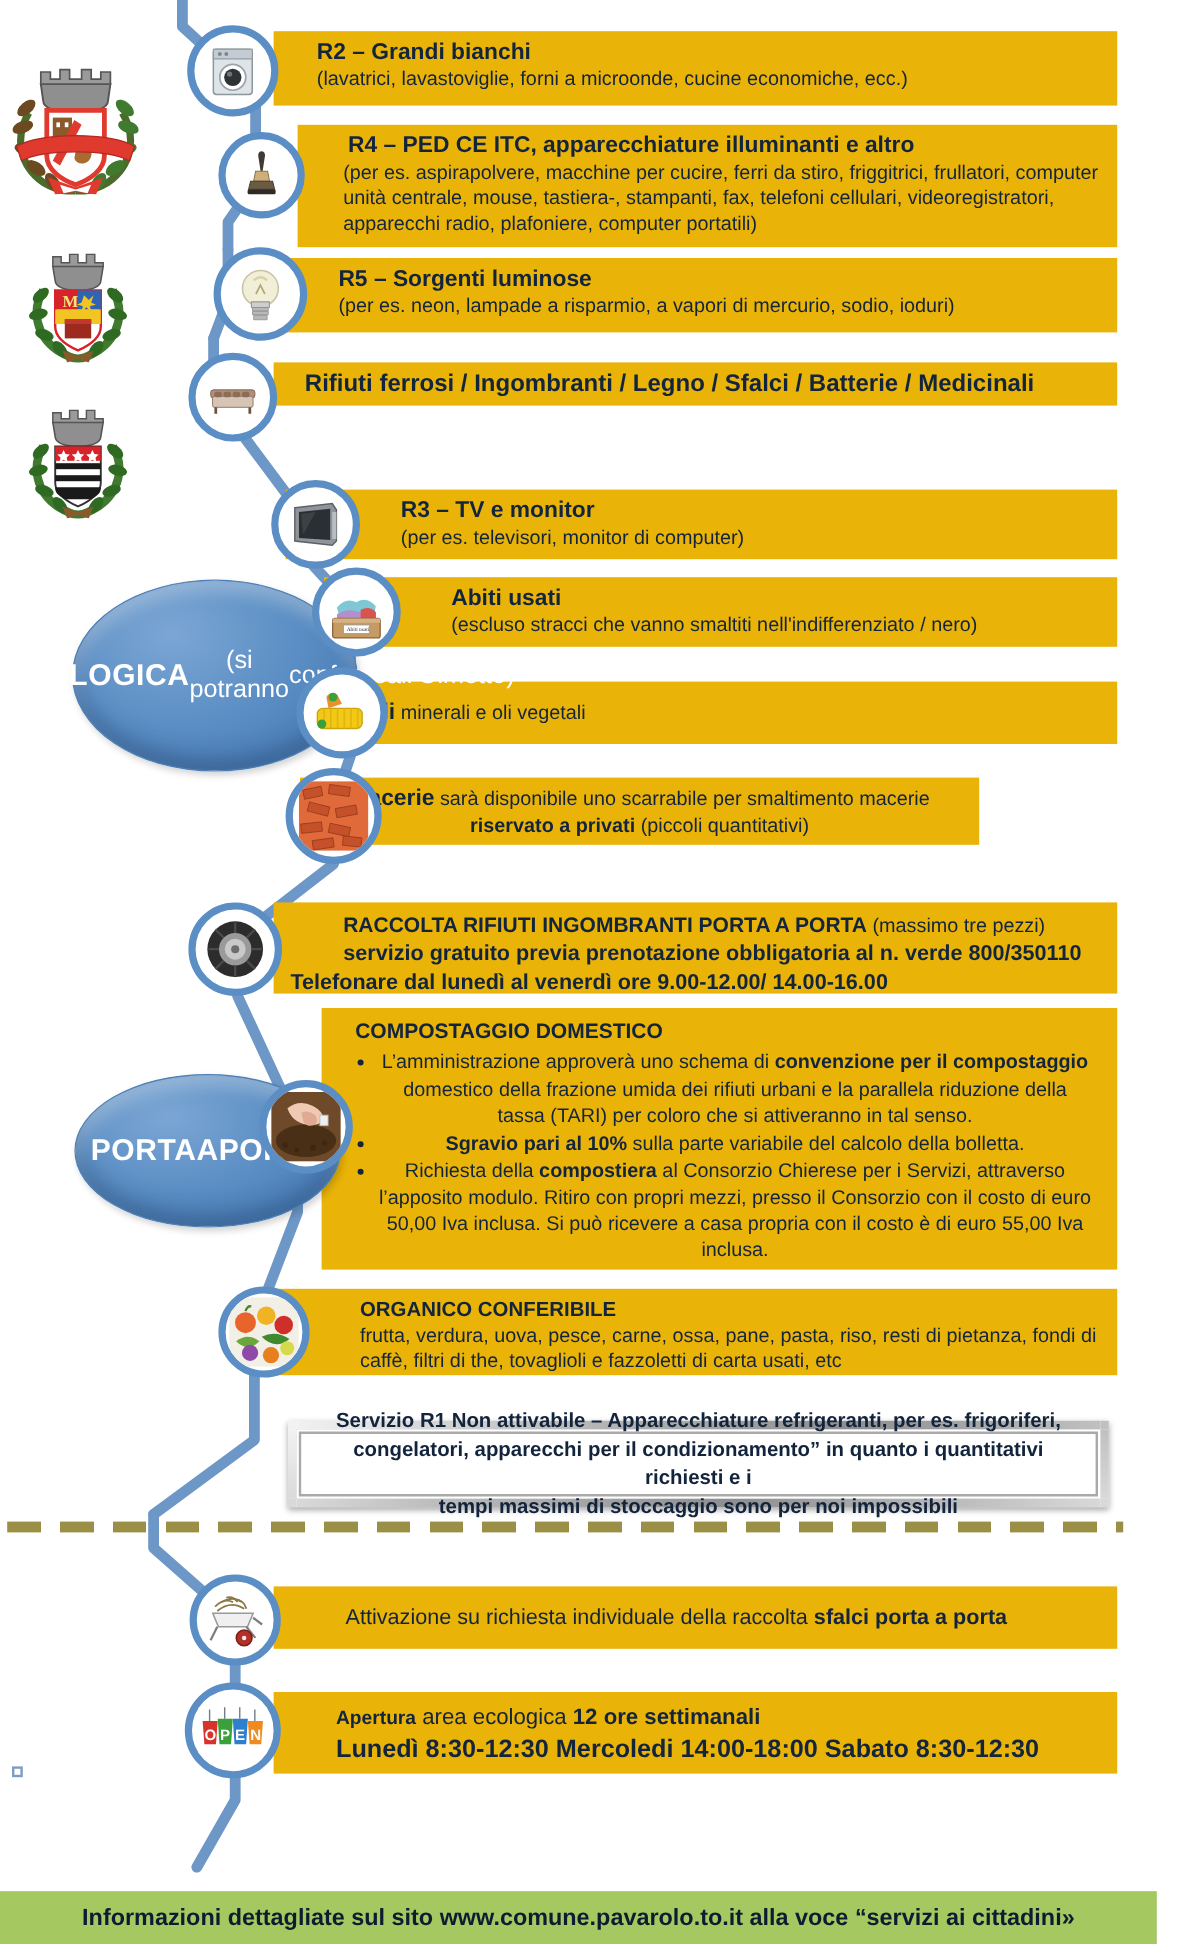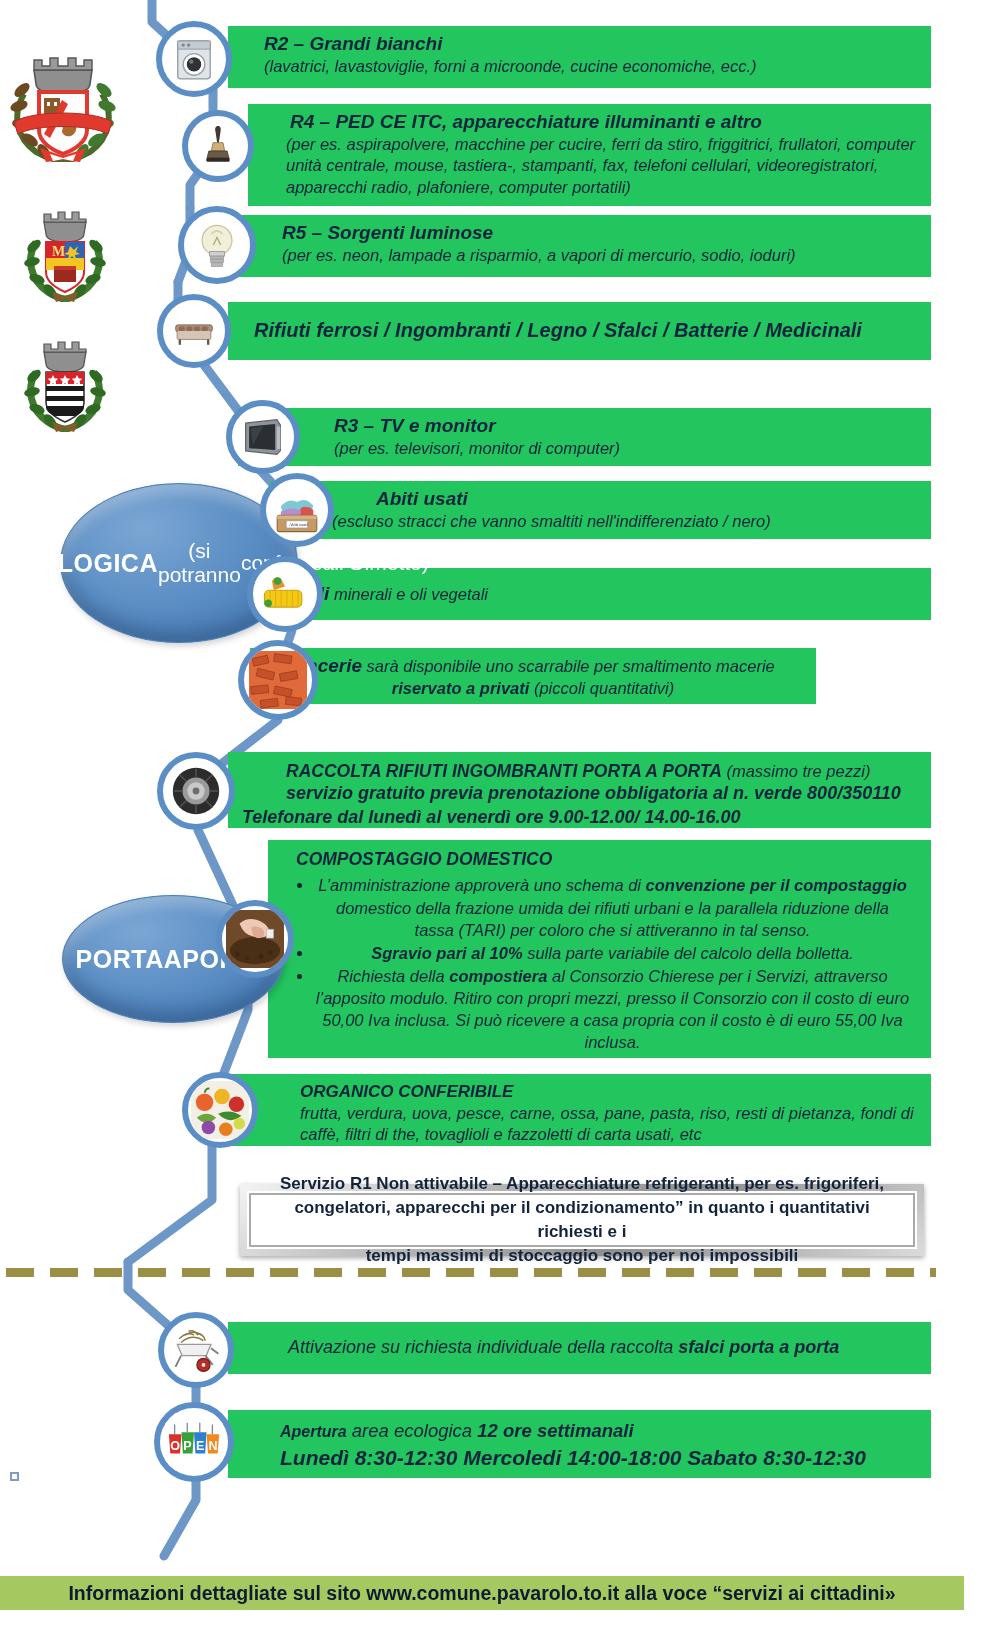--- a/index.html
+++ b/index.html
@@ -10,25 +10,24 @@
     color:#1b2f4e;
   }
   .stage { position:absolute; inset:0; }
 
   
   .spine { position:absolute; left:0; top:0; width:996px; height:1626px; pointer-events:none; }
 
   
   .bar {
     position:absolute;
-    background:#22c55e;
+    background:#eab308;
     color:#13243d;
     padding:6px 14px;
     line-height:1.28;
-    font-style:italic;
   }
   .bar .t1 { font-size:19px; font-weight:bold; }
   .bar .t2 { font-size:16.5px; font-weight:normal; }
   .bar .t2b { font-size:16.5px; font-weight:bold; }
   .bar .tbig { font-size:20px; font-weight:bold; }
   .bar.ctr { text-align:center; }
 
   
   .bub {
     position:absolute; border-radius:50%;
@@ -260,21 +259,21 @@
   <div class="bub" style="left:178px; top:206px; width:78px; height:78px;">
     <svg viewBox="0 0 60 60" width="56" height="56">
       <circle cx="30" cy="25" r="16" fill="#f2efd9" stroke="#c9c3a3" stroke-width="1.4"></circle>
       <path d="M22,37 h16 v5 h-16 Z" fill="#cfcfcf" stroke="#9a9a9a" stroke-width="1"></path>
       <path d="M23,42 h14 v3 h-14 Z M23,45.5 h14 v3 h-14 Z M24,49 h12 v4 h-12 Z" fill="#b8b8b8" stroke="#8d8d8d" stroke-width=".7"></path>
       <path d="M24,18 q6,-6 12,0" fill="none" stroke="#d9d1a8" stroke-width="2"></path>
       <path d="M26,30 l4,-8 l4,8" fill="none" stroke="#b0a878" stroke-width="1.5"></path>
     </svg>
   </div>
 
-  <div class="bar" style="left:228px; top:302px; width:703px; height:58px; display:flex; align-items:center;">
+  <div class="bar" style="left:228px; top:302px; width:703px; height:36px; display:flex; ">
     <div class="tbig" style="margin-left:12px;">Rifiuti ferrosi / Ingombranti / Legno / Sfalci / Batterie / Medicinali</div>
   </div>
   <div class="bub" style="left:157px; top:294px; width:74px; height:74px;">
     <svg viewBox="0 0 60 60" width="56" height="46">
       <rect x="6" y="22" width="48" height="9" rx="3" fill="#b08e79" stroke="#7d5f4c" stroke-width="1"></rect>
       <rect x="8" y="29" width="44" height="12" rx="2" fill="#d6c4b4" stroke="#8b7464" stroke-width="1"></rect>
       <g fill="#8c6d58">
         <rect x="10" y="24" width="8" height="6" rx="2"></rect>
           <rect x="20" y="24" width="8" height="6" rx="2"></rect>
         <rect x="30" y="24" width="8" height="6" rx="2"></rect>
@@ -293,21 +292,21 @@
     <svg viewBox="0 0 60 60" width="52" height="52">
       <path d="M10,14 L46,10 L50,16 L50,46 L46,50 L10,46 Z" fill="#8e9499" stroke="#5d6267" stroke-width="1.4"></path>
       <path d="M14,18 L44,15 L44,45 L14,43 Z" fill="#2b2f33"></path>
       <path d="M16,20 L30,18 L18,40 Z" fill="#43484d" opacity=".7"></path>
       <rect x="46" y="18" width="4" height="26" fill="#b9bec2"></rect>
     </svg>
   </div>
 
   <div class="bar" style="left:270px; top:481px; width:661px; height:58px;">
     <div class="t1" style="margin-left:92px;">Abiti usati</div>
-    <div class="t2" style="margin-left:48px;">(escluso stracci che vanno smaltiti nell'indifferenziato / nero)</div>
+    <div class="t2" style="margin-left:92px;">(escluso stracci che vanno smaltiti nell'indifferenziato / nero)</div>
   </div>
   <div class="bub" style="left:260px; top:473px; width:74px; height:74px;">
     <svg viewBox="0 0 60 60" width="54" height="54">
       <path d="M12,26 q8,-10 18,-5 q10,-6 18,4 l-2,8 h-32 Z" fill="#7ec8d6"></path>
       <path d="M12,32 q10,-6 20,-2 q8,-4 16,1 l0,6 h-36 Z" fill="#b38fce"></path>
       <path d="M34,28 q8,-4 14,2 l0,6 h-14 Z" fill="#d9534f"></path>
       <rect x="8" y="36" width="44" height="18" rx="2" fill="#c59a63" stroke="#8b6539" stroke-width="1.2"></rect>
       <rect x="8" y="36" width="44" height="4" fill="#d8b183"></rect>
       <rect x="18" y="42" width="24" height="8" fill="#ffffff" stroke="#9a9a9a" stroke-width=".8"></rect>
       <text x="21" y="48" font-size="5" fill="#333" font-family="serif">Abiti usati</text>
@@ -488,17 +487,17 @@
         <text x="5.5" y="38">O</text>
           <text x="19" y="38">P</text>
           <text x="32" y="38">E</text>
           <text x="45" y="38">N</text>
       </g>
     </svg>
   </div>
 
   <div class="tiny-sq" style="left:10px; top:1472px;"></div>
 
-  <div class="greenbar" style="left:0px; top:1576px; width:964px; height:34px;">
+  <div class="greenbar" style="left:0px; top:1576px; width:964px; height:44px;">
     <div class="txt">Informazioni dettagliate sul sito www.comune.pavarolo.to.it  alla voce “servizi ai cittadini»</div>
   </div>
 
 </div>
 
 </body></html>

